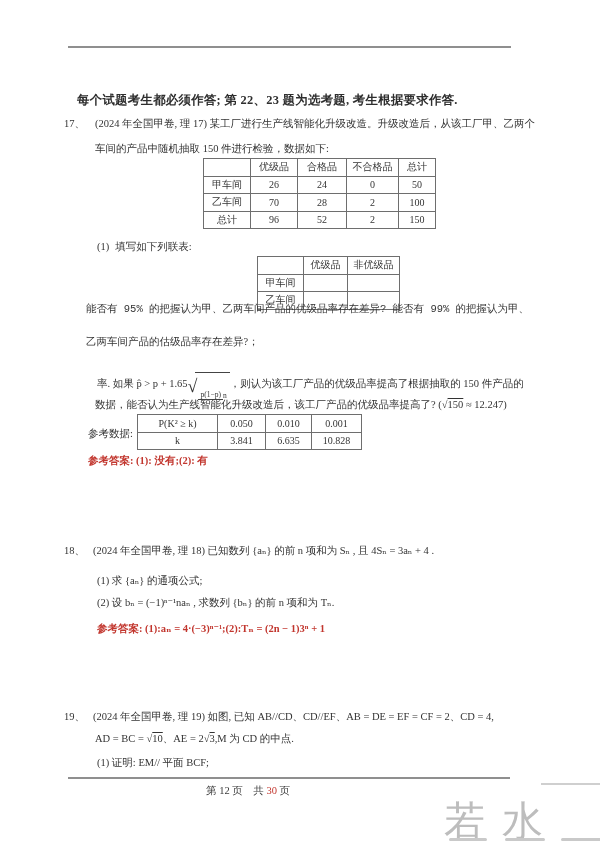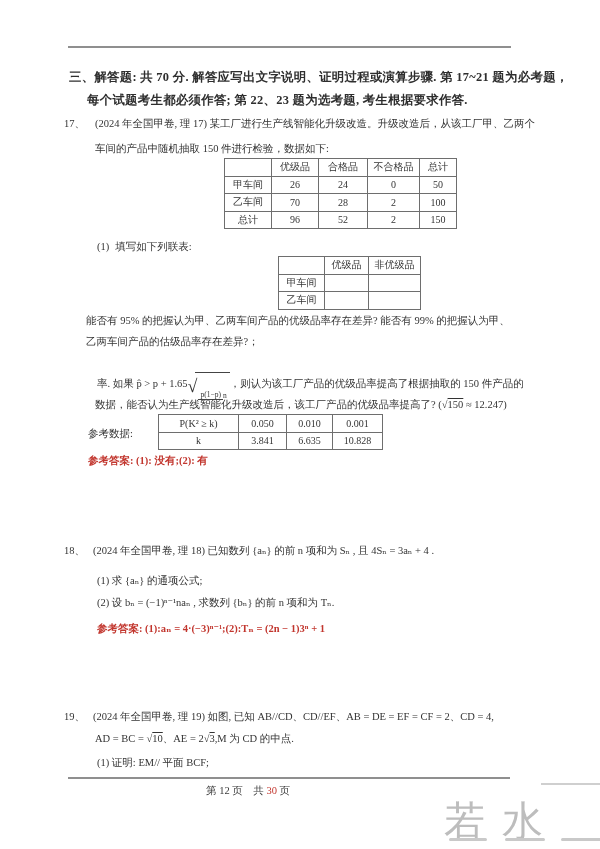--- a/index.html
+++ b/index.html
@@ -6,21 +6,21 @@
   .page {
     position:relative; width:600px; height:849px; margin:0 auto;
     background:#ffffff; overflow:hidden;
     font-family:"Liberation Serif","DejaVu Serif",serif;
     color:#333333;
   }
   .t { position:absolute; white-space:nowrap; font-size:10.5px; color:#333; }
   .sec { font-size:12.4px; font-weight:700; letter-spacing:0.3px; color:#2e2e2e; }
   .rule { position:absolute; background:#8f8f8f; }
   .red { color:#c2362e; font-weight:700; }
-  table { border-collapse:collapse; font-size:10px; color:#333; table-layout:fixed;margin-left:21px; }
+  table { border-collapse:collapse; font-size:10px; color:#333; table-layout:fixed; }
   td { border:1px solid #6e6e6e; text-align:center; padding:1px 3px; height:14.5px; overflow:hidden; }
   .abs { position:absolute; }
   .lbl { margin-right:6px; }
   
   .sqrt-wrap { display:inline-flex; align-items:center; vertical-align:-5px; }
   .rad-glyph { font-size:18px; line-height:1; margin-right:-2px; color:#333; }
   .rooted { border-top:1px solid #444; padding:1px 3px 0 3px; }
   .sfrac { display:inline-flex; flex-direction:row; align-items:center; font-size:7.5px; line-height:1.25;margin-top:16px; }
   .sfrac-num { border-bottom:1px solid #444; padding:0 2px; }
   .ovl { text-decoration:overline; }
@@ -30,22 +30,21 @@
   .wm-bar { position:absolute; height:3px; background:#c9c9c9; filter:blur(0.6px); border-radius:2px; }
   .footer { position:absolute; left:0; width:496px; text-align:center; font-size:10.5px; color:#3a3a3a; }
 </style>
 </head>
 <body>
 
 <div class="page">
 
   <div class="rule" style="top:46px; left:68px; width:443px; height:2px;"></div>
 
-  <div class="t sec" style="top:69px; left:69px;">三、解答题: 共 70 分. 解答应写出文字说明、证明过程或演算步骤. 第 17~21 题为必考题，</div>
-  <div class="t sec" style="top:92px; left:87px;text-align:center;">每个试题考生都必须作答; 第 22、23 题为选考题, 考生根据要求作答.</div>
+  <div class="t sec" style="top:92px; left:77px;text-align:center;">每个试题考生都必须作答; 第 22、23 题为选考题, 考生根据要求作答.</div>
 
   <div class="t" style="top:117px; left:64px;">17、</div>
   <div class="t" style="top:117px; left:95px;">(2024 年全国甲卷, 理 17) 某工厂进行生产线智能化升级改造。升级改造后，从该工厂甲、乙两个</div>
   <div class="t" style="top:142px; left:95px;">车间的产品中随机抽取 150 件进行检验，数据如下:</div>
 
   <table class="abs" style="top:158px; left:203px;">
     <colgroup>
         <col style="width:47px">
         <col style="width:47px">
         <col style="width:49px">
@@ -106,21 +105,21 @@
       <td></td>
     </tr>
     <tr>
       <td>乙车间</td>
       <td></td>
       <td></td>
     </tr>
   </tbody>
     </table>
 
-  <div class="t" style="top:314px; left:86px;">能否有 95% 的把握认为甲、乙两车间产品的优级品率存在差异? 能否有 99% 的把握认为甲、</div>
+  <div class="t" style="top:302px; left:86px;font-family:Liberation Mono, monospace;">能否有 95% 的把握认为甲、乙两车间产品的优级品率存在差异? 能否有 99% 的把握认为甲、</div>
   <div class="t" style="top:335px; left:86px;">乙两车间产品的估级品率存在差异?；</div>
 
   <div class="t" style="top:372px; left:97px;">
     <span>率. 如果 p̂ &gt; p + 1.65</span><span class="sqrt-wrap">
         <span class="rad-glyph">√</span>
         <span class="rooted"><span class="sfrac">
             <span class="sfrac-num">p(1−p)</span>
             <span>n</span>
           </span></span>
       </span><span>，则认为该工厂产品的优级品率提高了根据抽取的 150 件产品的</span>

